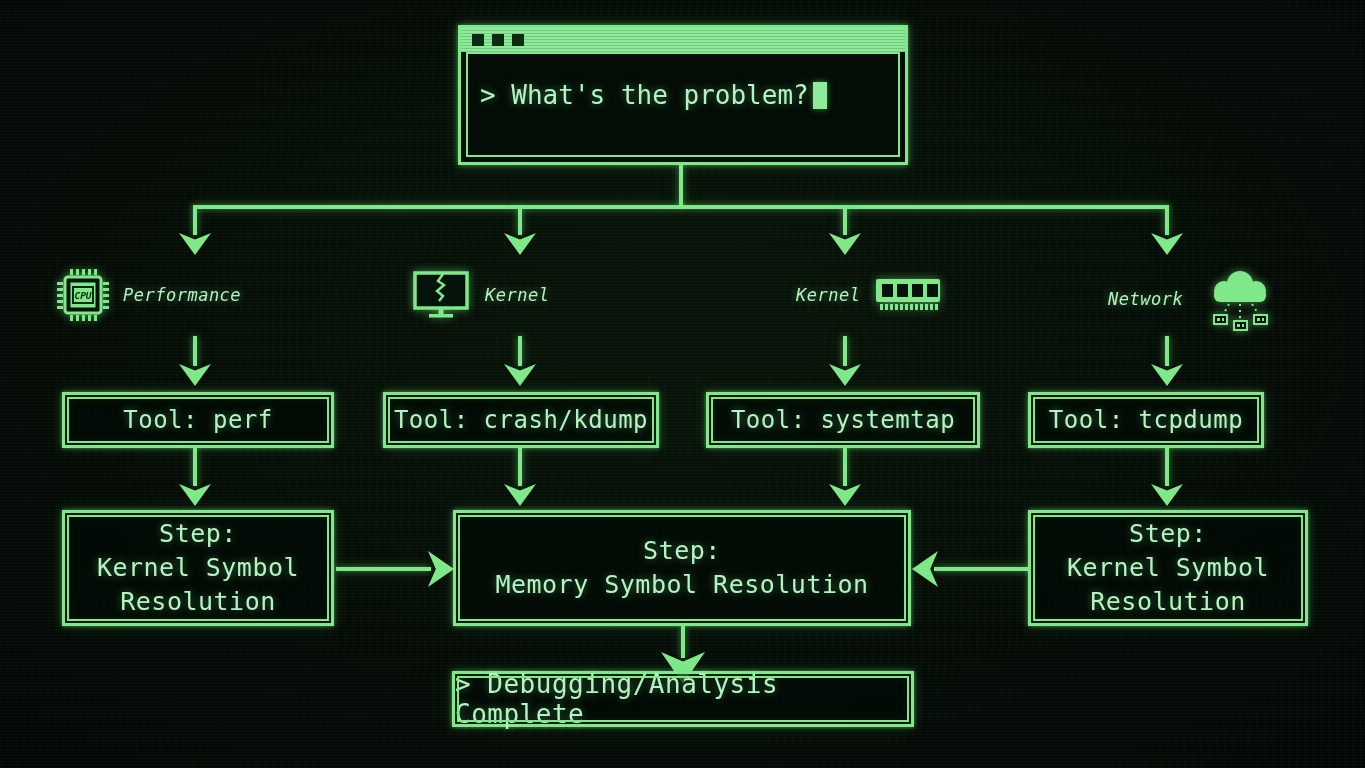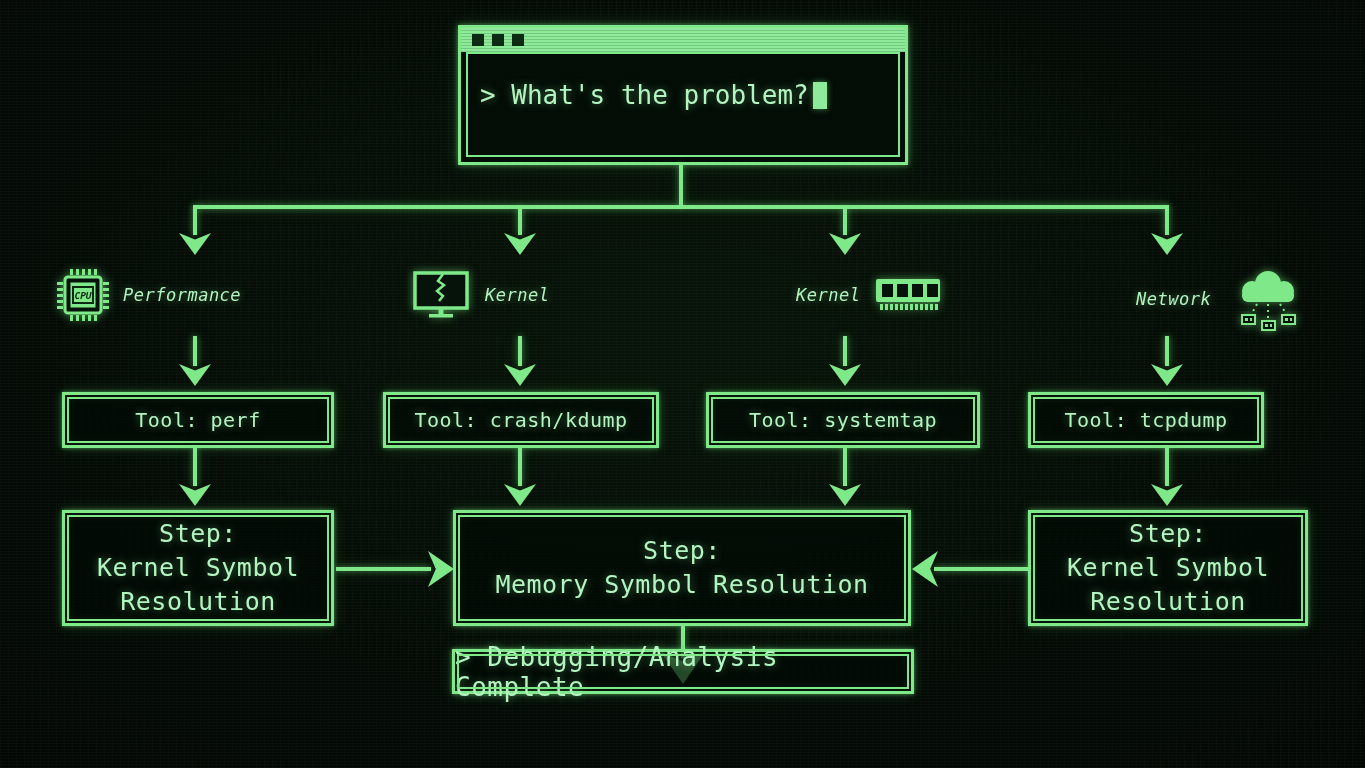--- a/index.html
+++ b/index.html
@@ -27,21 +27,21 @@
   .ah.down{clip-path:polygon(0 0,50% 30%,100% 0,50% 100%);}
   .ah.right{clip-path:polygon(0 0,30% 50%,0 100%,100% 50%);}
   .ah.left{clip-path:polygon(100% 0,70% 50%,100% 100%,0 50%);}
   .nbox{
     position:absolute;border:3px solid var(--line);background:rgba(1,10,4,.72);
     box-shadow:0 0 12px var(--line-faint),0 0 4px var(--line-soft),inset 0 0 14px rgba(114,232,126,.10);
     display:flex;align-items:center;justify-content:center;box-sizing:border-box;
   }
   .nbox::before{content:"";position:absolute;inset:2px;border:2px solid var(--line);pointer-events:none;}
   .glowtext{color:var(--text);text-shadow:0 0 9px rgba(140,244,160,.45);}
-  .tool-label{font-size:20px;letter-spacing:.5px;}
+  .tool-label{font-size:24px;letter-spacing:.5px;}
   .step-lines{font-size:25px;line-height:34px;text-align:center;letter-spacing:.5px;}
   .result-label{font-size:26px;letter-spacing:.5px;}
   
   .terminal{
     position:absolute;left:458px;top:25px;width:450px;height:140px;box-sizing:border-box;
     border:3px solid var(--line);background:rgba(2,12,5,.8);
     box-shadow:0 0 14px var(--line-faint),0 0 5px var(--line-soft);
   }
   .titlebar{
     position:absolute;left:0;right:0;top:0;height:24px;background:var(--bar);
@@ -149,21 +149,21 @@
           <rect x="35" y="28" width="3" height="6"></rect>
           <rect x="40" y="28" width="3" height="6"></rect>
           <rect x="45" y="28" width="3" height="6"></rect>
           <rect x="50" y="28" width="3" height="6"></rect>
           <rect x="55" y="28" width="3" height="6"></rect>
           <rect x="60" y="28" width="3" height="6"></rect>
       </g>
     </svg>
   </div>
 
-  <div class="branch" style="left:1136px;top:266px;gap:15px">
+  <div class="branch" style="left:1108px;top:266px;gap:15px">
     <span class="lbl glowtext">Network</span>
     <svg class="icon" width="80" height="66" viewBox="0 0 80 66">
       <g fill="var(--line)">
         <circle cx="26" cy="25" r="10"></circle>
         <circle cx="42" cy="18" r="13"></circle>
         <circle cx="58" cy="25" r="10"></circle>
         <rect x="16" y="23" width="52" height="13" rx="6"></rect>
       </g>
       <g stroke="var(--line)" stroke-width="2" stroke-dasharray="2 4" fill="none">
         <line x1="31" y1="38" x2="25" y2="49"></line>
@@ -239,17 +239,17 @@
   </div>
 
   <div class="ln" style="left:336px;top:567px;width:95px;height:4px"></div>
   <div class="ah right" style="left:428px;top:551px;width:26px;height:36px"></div>
   <div class="ln" style="left:934px;top:567px;width:96px;height:4px"></div>
   <div class="ah left" style="left:912px;top:551px;width:26px;height:36px"></div>
 
   <div class="ln" style="left:681px;top:626px;width:4px;height:32px"></div>
   <div class="ah down" style="left:661px;top:652px;width:44px;height:32px"></div>
 
-  <div class="nbox" style="left:452px;top:649px;width:462px;height:45px">
+  <div class="nbox" style="left:452px;top:671px;width:462px;height:56px">
     <span class="result-label glowtext">&gt; Debugging/Analysis Complete</span>
   </div>
 
 </div>
 
 </body></html>

